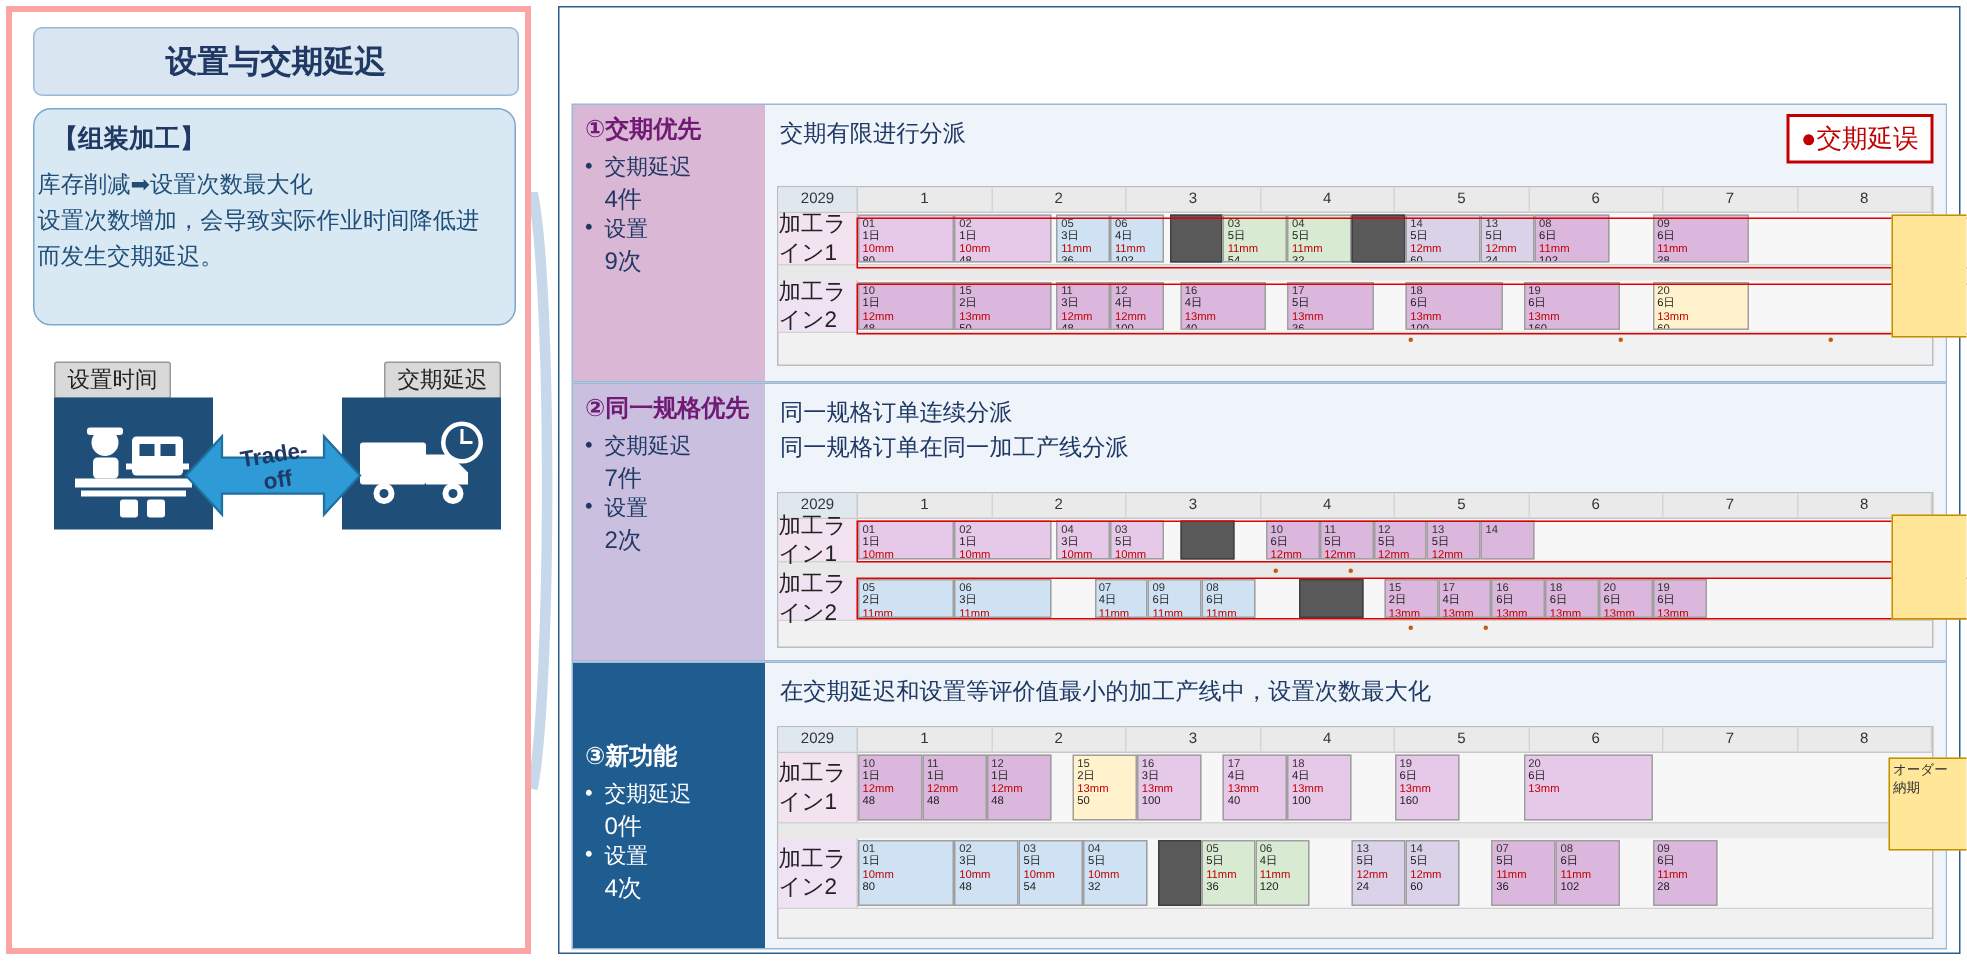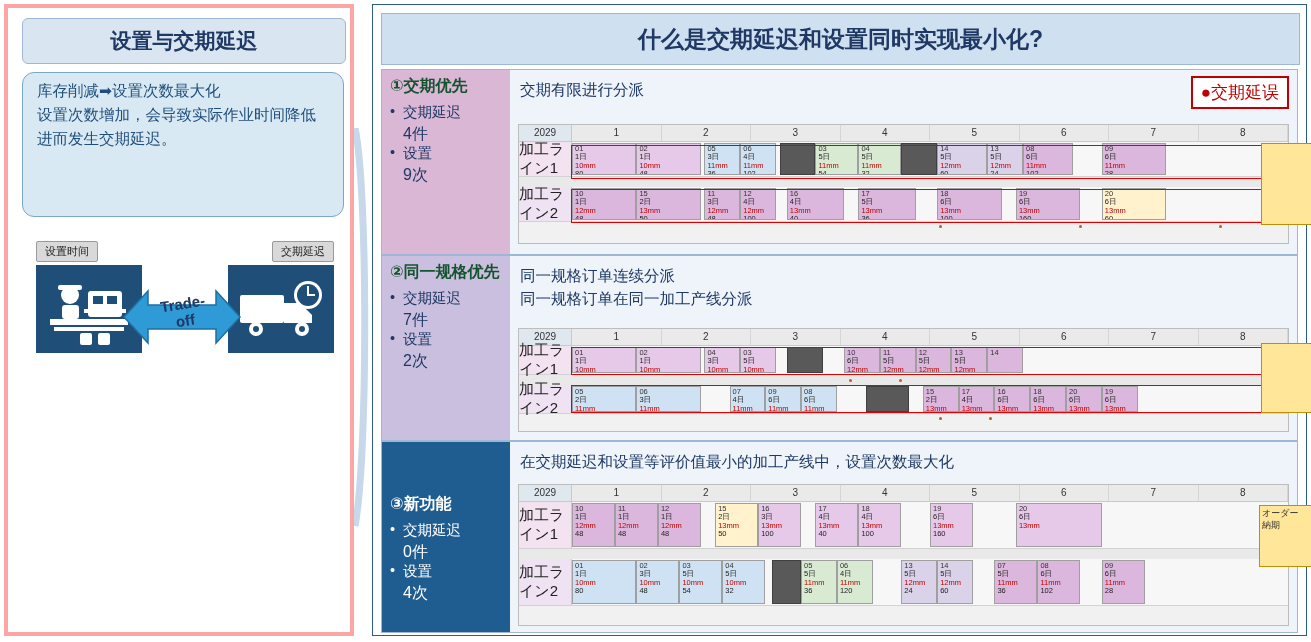--- a/index.html
+++ b/index.html
@@ -5,48 +5,48 @@
   html,body{margin:0;padding:0;}
   body{width:1311px;height:642px;background:#fff;font-family:"Liberation Sans","DejaVu Sans",sans-serif;}
   .root{position:relative;width:1311px;height:642px;}
 
   
   .left{position:absolute;left:4px;top:4px;width:350px;height:632px;border:4px solid #fca5a5;box-sizing:border-box;background:#fff;}
   .left-title{position:absolute;left:14px;top:10px;width:322px;height:44px;background:#d9e6f2;border:1px solid #9cb8d4;border-radius:6px;
     display:flex;align-items:center;justify-content:center;font-size:21px;font-weight:bold;color:#1f3864;}
   .box{position:absolute;left:14px;width:322px;background:#d9e9f4;border:1px solid #7ba7c9;border-radius:12px;box-sizing:border-box;}
   .box-head{font-size:17px;font-weight:bold;color:#1f3864;padding:8px 0 2px 12px;}
-  .box-body{font-size:15.5px;color:#1f4e79;line-height:1.55;padding:6px 12px 10px 14px;}
+  .box-body{font-size:15.5px;color:#1f4e79;line-height:1.55;padding:6px 12px 10px 2px;}
   #box1{top:64px;height:145px;}
   #box2{top:435px;height:190px;}
 
   
   .tradeoff{position:absolute;left:14px;top:225px;width:322px;height:195px;}
-  .tag{position:absolute;background:#d9d9d9;border:1px solid #9a9a9a;font-size:11px;color:#222;padding:2px 8px;border-radius:2px;}
+  .tag{position:absolute;background:#d9d9d9;border:1px solid #9a9a9a;font-size:15px;color:#222;padding:2px 8px;border-radius:2px;}
   .navy{position:absolute;background:#1f4e79;}
   .arrowblk{position:absolute;left:100px;top:42px;width:120px;height:84px;}
   .arrowblk svg{display:block;}
   .tolabel{position:absolute;left:122px;top:62px;width:80px;text-align:center;font-size:15px;font-weight:bold;color:#1f3864;line-height:1.15;
     transform:rotate(-9deg);}
 
   
   .right{position:absolute;left:372px;top:4px;width:935px;height:632px;border:1px solid #2b5c8a;box-sizing:border-box;background:#fff;}
   .right-title{position:absolute;left:8px;top:8px;width:917px;height:50px;background:#cfe0f0;border:1px solid #9cb8d4;
     display:flex;align-items:center;justify-content:center;font-size:23px;font-weight:bold;color:#1f3864;}
 
   .row{position:absolute;left:8px;width:917px;border:1px solid #9cb8d4;box-sizing:border-box;display:flex;}
   #row1{top:64px;height:186px;}
   #row2{top:250px;height:186px;}
   #row3{top:436px;height:192px;}
 
   .rowside{width:128px;flex:0 0 128px;box-sizing:border-box;padding:6px 6px 0 8px;}
   .s1{background:#dbb7d6;}
   .s2{background:#cbbfe0;}
   .s3{background:#1f5c8f;}
-  .side-h{font-size:16px;font-weight:bold;color:#14532d;margin-bottom:6px;}
+  .side-h{font-size:16px;font-weight:bold;color:#701a75;margin-bottom:6px;}
   .s3 .side-h{color:#fff;margin-top:46px;}
   .bullets{font-size:14.5px;color:#1f3864;line-height:1.28;}
   .s3 .bullets{color:#fff;}
   .bullets li{margin-bottom:2px;list-style:none;position:relative;padding-left:13px;}
   .bullets li:before{content:"•";position:absolute;left:0;top:-1px;}
   .bullets ul{margin:0;padding:0;}
   .bval{padding-left:13px;font-size:16px;}
 
   .rowmain{flex:1 1 auto;background:#eef4fa;position:relative;box-sizing:border-box;}
   .main-cap{font-size:15.5px;color:#1f3864;padding:8px 0 0 10px;line-height:1.5;}
@@ -88,20 +88,21 @@
 </style>
 </head>
 <body>
 
 <div class="root">
 
   <div class="left">
     <div class="left-title">设置与交期延迟</div>
 
     <div class="box" id="box1">
+      <div class="box-head">【组装加工】</div>
       <div class="box-body" style="white-space:pre-line">库存削减➡设置次数最大化
 设置次数增加，会导致实际作业时间降低进而发生交期延迟。</div>
     </div>
 
     <div class="tradeoff">
       <div class="tag" style="left:14px;top:8px;">设置时间</div>
       <div class="tag" style="right:10px;top:8px;">交期延迟</div>
 
       <div class="navy" style="left:14px;top:32px;width:106px;height:88px;">
         <svg width="106" height="88" viewBox="0 0 106 88">
@@ -149,21 +150,20 @@
 
   </div>
 
   <div class="conn">
     <svg width="20" height="400" viewBox="0 0 20 400">
       <path d="M1 0 C14 60 14 330 1 398" fill="none" stroke="#c7d8ea" stroke-width="7"></path>
     </svg>
   </div>
 
   <div class="right">
-    <div class="right-title">什么是交期延迟和设置同时实现最小化?</div>
 
     <div class="row" id="row1">
       <div class="rowside s1">
         <div class="side-h">①交期优先</div>
         <div class="bullets">
           <ul>
             <li>交期延迟</li>
           </ul>
           <div class="bval">4件</div>
           <ul>

